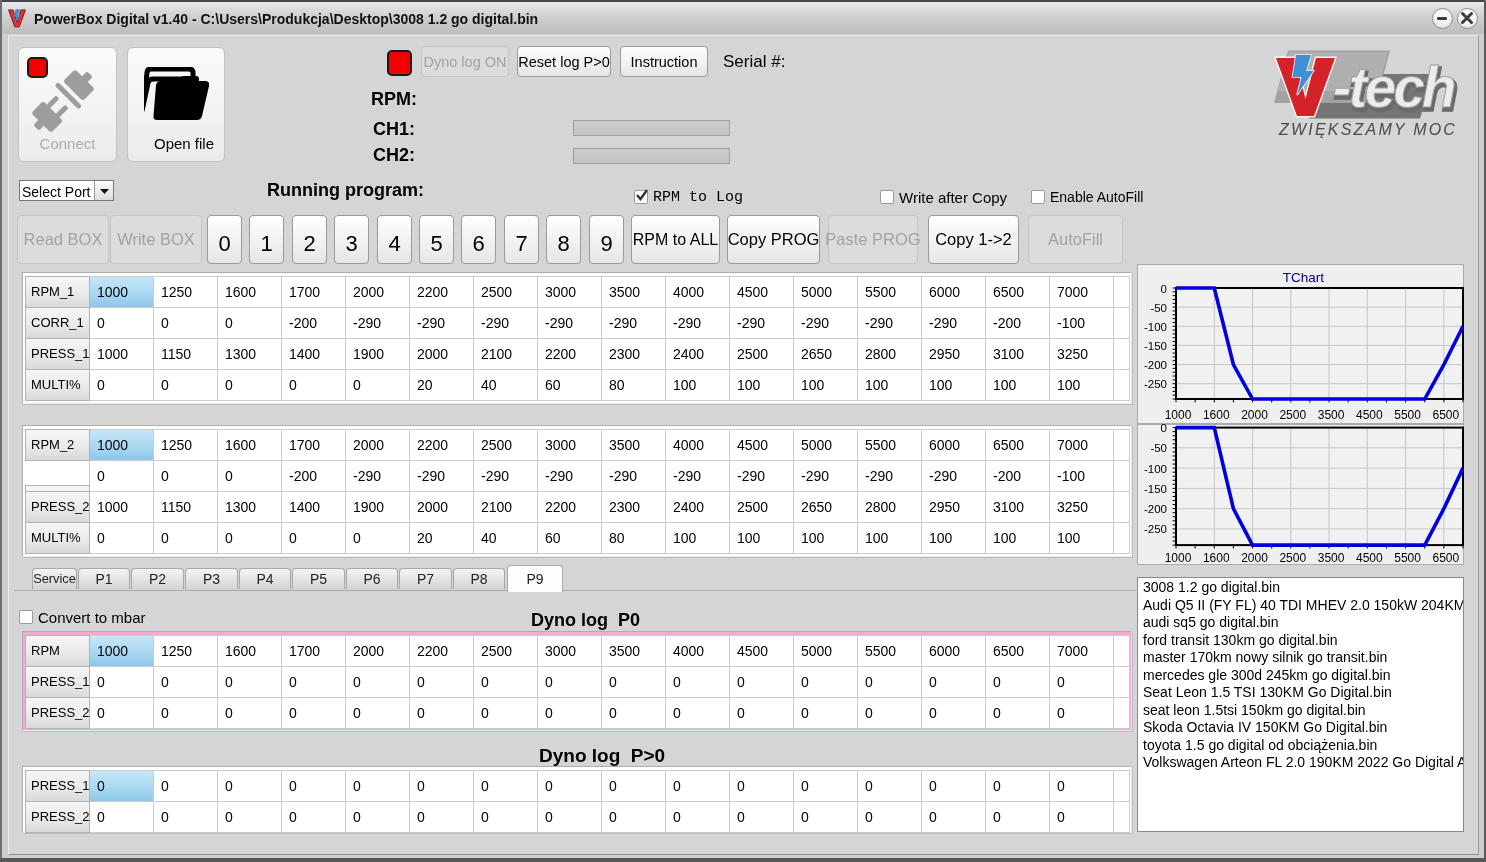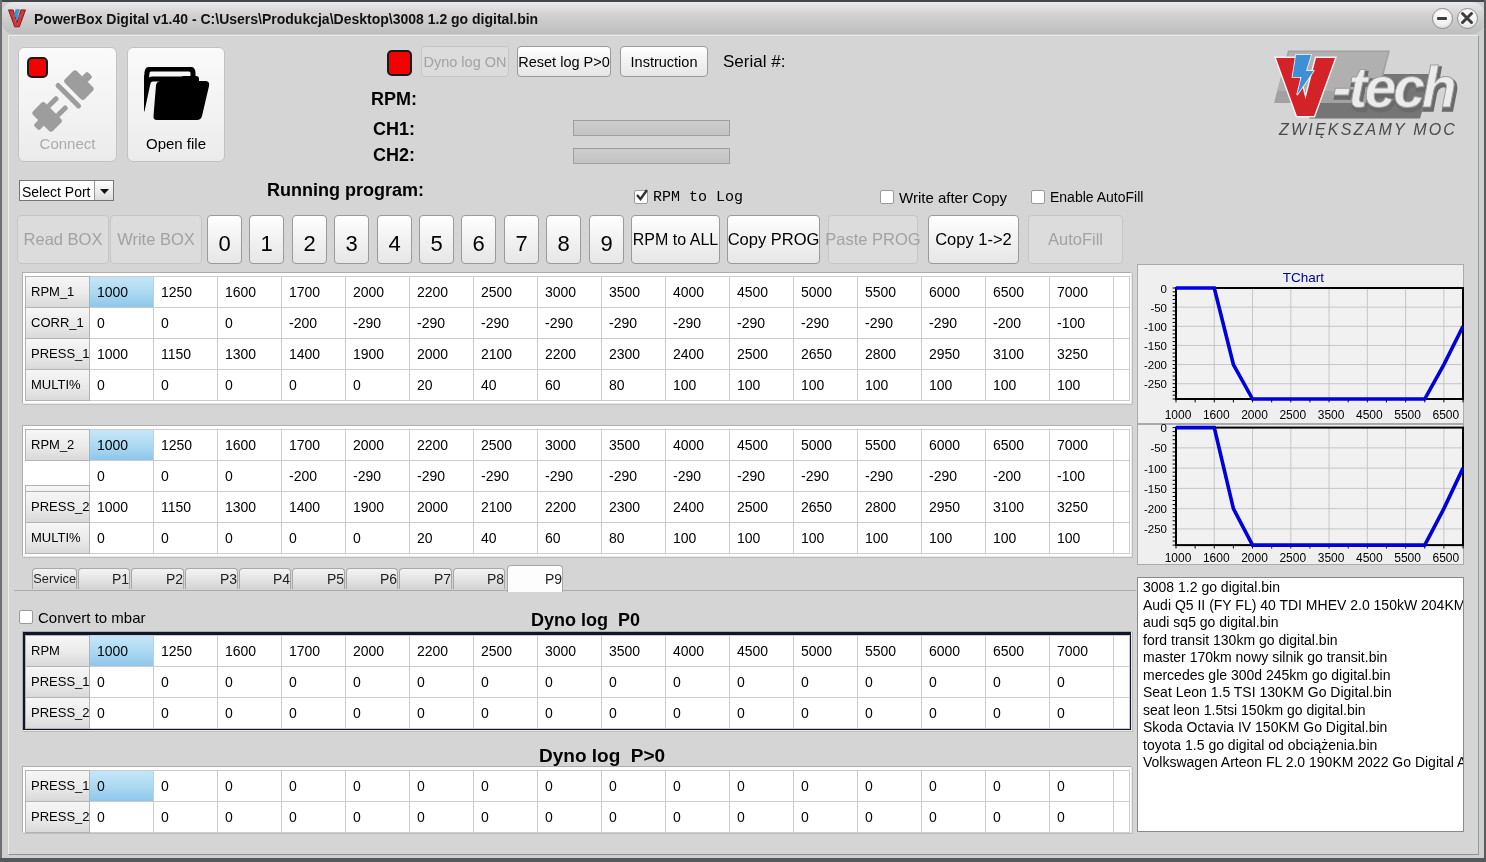--- a/index.html
+++ b/index.html
@@ -1,20 +1,20 @@
 <!DOCTYPE html>
 <html><head><meta charset="utf-8">
 <style>
 * { margin:0; padding:0; box-sizing:border-box; }
 html,body { width:1486px; height:862px; overflow:hidden; }
 body { font-family:"Liberation Sans", sans-serif; }
 .win { position:absolute; left:0; top:0; width:1486px; height:862px; background:#cfcfcf; }
 .abs { position:absolute; }
 .tbar { left:2px; top:2px; width:1482px; height:32px;
-  background:linear-gradient(180deg,#e9e9e9 0%,#d2d2d2 40%,#bdbdbd 100%);border-radius:12px; }
+  background:linear-gradient(180deg,#e9e9e9 0%,#d2d2d2 40%,#bdbdbd 100%); }
 .ttext { left:32px; top:9px; font-size:14px; font-weight:bold; color:#111; }
 .circbtn { width:21px; height:21px; border-radius:50%; border:1.5px solid #8d8d8d;
   background:radial-gradient(circle at 50% 30%,#ffffff 0%,#f2f2f2 55%,#d9d9d9 100%); }
 .client { left:0px; top:34px; width:1486px; height:824px; }
 .panel { left:8px; top:1px; width:1471px; height:820px; background:#d5d5d5;
   border:1px solid #ececec; border-bottom-color:#8f8f8f; border-right-color:#9a9a9a; }
 .bigbtn { border:1px solid #c2c2c2; border-radius:6px;
   background:linear-gradient(180deg,#fafafa,#f2f2f2 60%,#ebebeb); }
 .bigbtn .lbl { position:absolute; width:100%; bottom:9px; font-size:15px; text-align:center; }
 .btn { border:1px solid #9a9a9a; border-radius:4px; color:#000;
@@ -26,21 +26,21 @@
 .cblbl { font-size:15px; color:#000; white-space:nowrap; }
 .bold { font-weight:bold; }
 .pbar { background:linear-gradient(180deg,#cdcdcd,#c3c3c3); border:1px solid #9f9f9f; }
 .cell { position:absolute; height:32px; border:1px solid #ccc; background:#fff;
   font-size:14px; line-height:30px; padding-left:7px; color:#000; white-space:nowrap; overflow:hidden; }
 .cell.hd { background:linear-gradient(180deg,#f6f6f6,#eaeaea 55%,#d9d9d9);
   border:1px solid #b3b3b3; padding-left:5px; z-index:2; font-size:13px; }
 .cell.sel { background:linear-gradient(180deg,#c6e6f8 0%,#a9d8f1 55%,#8ec6ea 100%); z-index:1; }
 .tab { position:absolute; top:3px; height:21px; border:1px solid #a8a8a8; border-bottom:none;
   border-radius:4px 4px 0 0; background:linear-gradient(180deg,#f4f4f4,#dedede 70%,#d4d4d4);
-  text-align:right; line-height:20px; color:#222; font-size:14px; }
+  text-align:center; line-height:20px; color:#222; font-size:14px; }
 .tab.active { top:0px; height:27px; background:#fdfdfd; line-height:27px; z-index:3; }
 .lb { background:#fff; border:1px solid #8a8a8a; font-size:14px; line-height:17.55px;
   padding:1px 0 0 5px; white-space:nowrap; overflow:hidden; }
 </style></head><body>
 <div class="win">
   <div class="abs tbar">
     <svg class="abs" style="left:5px;top:5px;" width="20" height="22" viewBox="0 0 26 27">
       <path d="M2 3 L8 3 L13 19 L18 3 L24 3 L16 25 L10 25 Z" fill="#d93438" stroke="#7c1416" stroke-width="1.2"></path>
       <path d="M11 2 L17 2 L14 10 L17.5 10 L10 20 L12 12 L9 12 Z" fill="#3f8fd4"></path>
     </svg>
@@ -64,21 +64,21 @@
           <rect x="16" y="25" width="34" height="5" rx="2.5"></rect>
           <rect x="24" y="36" width="5" height="14" rx="2"></rect>
           <rect x="37" y="36" width="5" height="14" rx="2"></rect>
           <rect x="19" y="49" width="28" height="17" rx="3"></rect>
           <rect x="29" y="65" width="8" height="8" rx="2"></rect>
         </g>
       </svg>
       <div class="lbl" style="color:#ababab;">Connect</div>
     </div>
 
-    <div class="abs bigbtn" style="left:127px;top:13px;width:98px;height:115px;">
+    <div class="abs bigbtn" style="left:127px;top:13px;width:98px;height:115px;padding-left:8px;">
       <svg class="abs" style="left:16px;top:19px;" width="68" height="58" viewBox="0 0 68 58">
         <path d="M3 6 q0-4 4-4 h38 q4 0 4 4 v6 h-40 q-4 0-5 4 l-6 28 z" fill="none" stroke="#000" stroke-width="5"></path>
         <path d="M12 18 q1-4 5-4 h20 v-2 q0-3 3-3 h12 q3 0 3 3 v2 h6 q5 0 4 5 l-7 30 q-1 4-5 4 h-40 q-4 0-3.5-4 z" fill="#000"></path>
       </svg>
       <div class="lbl" style="color:#000;">Open file</div>
     </div>
 
     <div class="abs redsq" style="left:387px;top:16px;width:25px;height:26px;"></div>
     <div class="abs btn dis" style="left:421px;top:12px;width:88px;height:31px;font-size:14.5px;">Dyno log ON</div>
     <div class="abs btn" style="left:517px;top:12px;width:94px;height:31px;font-size:14.5px;">Reset log P&gt;0</div>
@@ -284,21 +284,21 @@
 <div class="tab" style="left:292px;width:53px;font-size:14px;">P5</div>
 <div class="tab" style="left:346px;width:52px;font-size:14px;">P6</div>
 <div class="tab" style="left:399px;width:53px;font-size:14px;">P7</div>
 <div class="tab" style="left:453px;width:52px;font-size:14px;">P8</div>
 <div class="tab active" style="left:507px;width:56px;">P9</div>
 </div>
 <div class="abs" style="left:14px;top:555.5px;width:1122px;height:1px;background:#ababab;"></div>
 <div class="abs cb" style="left:19px;top:576px;"></div>
       <div class="abs cblbl" style="left:38px;top:575px;font-size:15px;">Convert to mbar</div>
 <div class="abs bold" style="left:531px;top:576px;font-size:18px;">Dyno log&nbsp; P0</div>
-<div class="abs" style="left:22px;top:597px;width:1110px;height:100px;background:#0f172a;border:1px solid #adadad;border-bottom-color:#e8e8e8;border-right-color:#e8e8e8;box-shadow:1px 1px 0 #bdbdbd;">
+<div class="abs" style="left:22px;top:597px;width:1110px;height:100px;background:#f9a8d4;border:1px solid #adadad;border-bottom-color:#e8e8e8;border-right-color:#e8e8e8;box-shadow:1px 1px 0 #bdbdbd;">
         <div class="cell hd" style="left:2px;top:3px;width:65px;">RPM</div>
         <div class="cell sel" style="left:66px;top:3px;width:65px;">1000</div>
         <div class="cell" style="left:130px;top:3px;width:65px;">1250</div>
         <div class="cell" style="left:194px;top:3px;width:65px;">1600</div>
         <div class="cell" style="left:258px;top:3px;width:65px;">1700</div>
         <div class="cell" style="left:322px;top:3px;width:65px;">2000</div>
         <div class="cell" style="left:386px;top:3px;width:65px;">2200</div>
         <div class="cell" style="left:450px;top:3px;width:65px;">2500</div>
         <div class="cell" style="left:514px;top:3px;width:65px;">3000</div>
         <div class="cell" style="left:578px;top:3px;width:65px;">3500</div>

